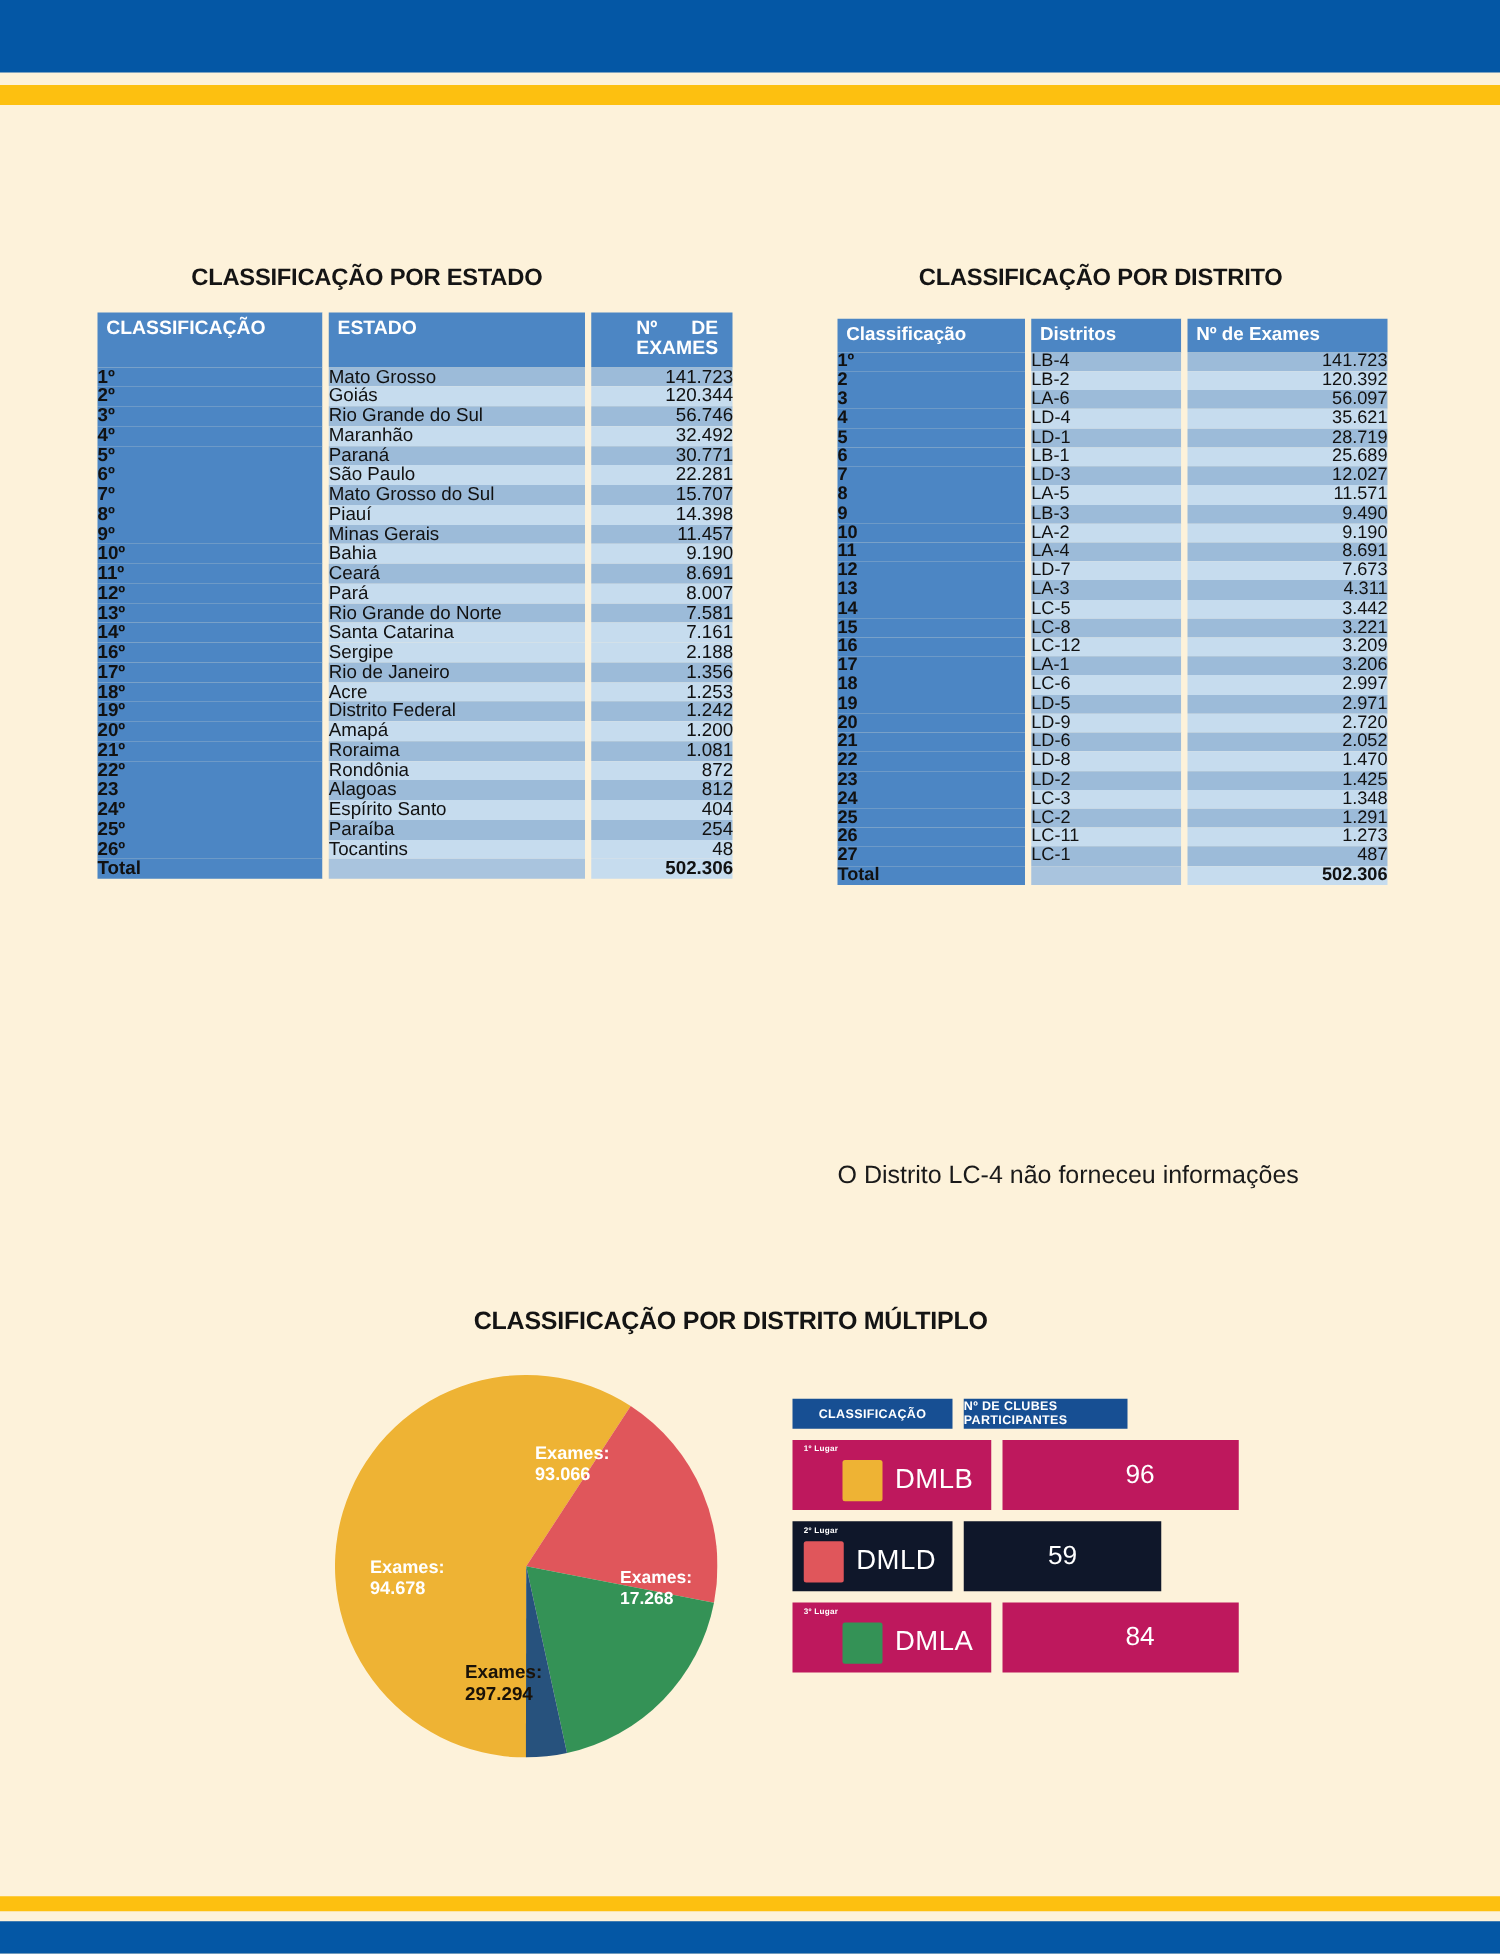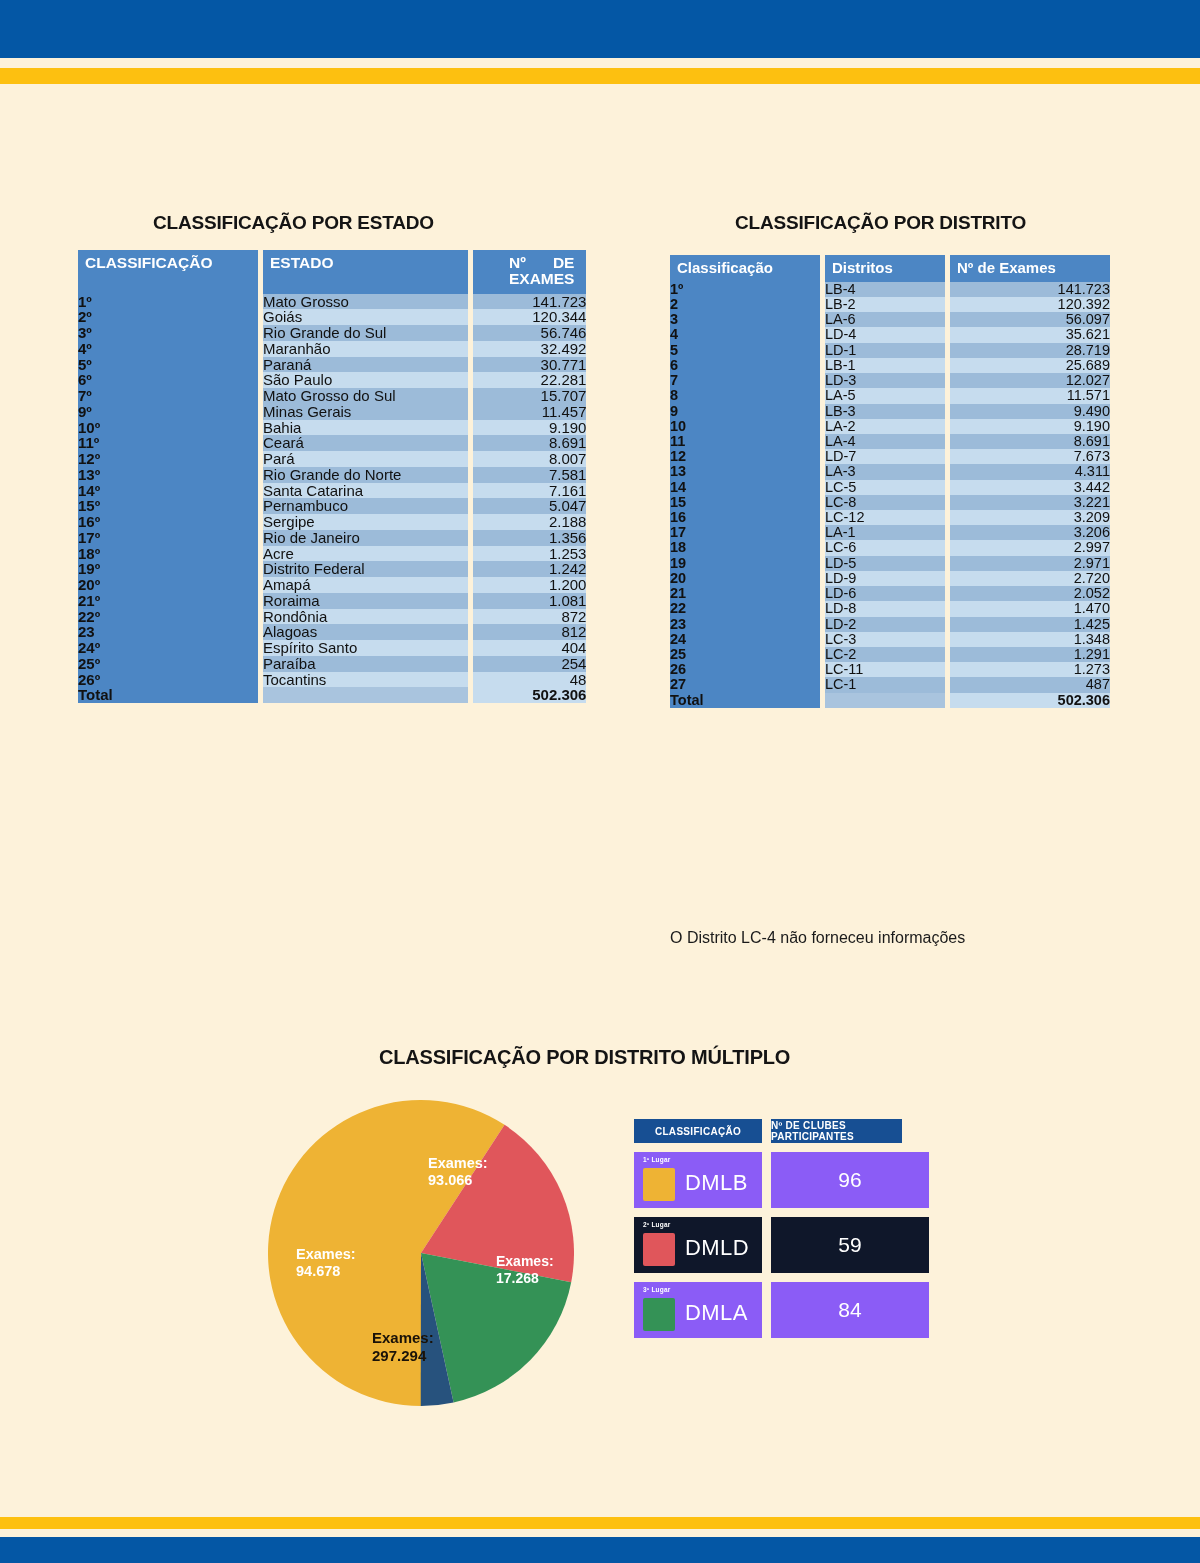--- a/index.html
+++ b/index.html
@@ -74,21 +74,21 @@
   
   #tbl-distrito{left:670px;top:255px;}
   #tbl-distrito .c1{width:150px;}
   #tbl-distrito .c2{width:120px;}
   #tbl-distrito .c3{width:160px;}
   #tbl-distrito td,#tbl-distrito th{font-size:14.5px;}
   #tbl-distrito th{font-size:15px;}
 
   .note{
     position:absolute;left:670px;top:929px;
-    font-size:16px;color:#1a1a1a;
+    font-size:20px;color:#1a1a1a;
     white-space:nowrap;
   }
 
   
   #pie-wrap{position:absolute;left:268px;top:1100px;width:306px;height:306px;}
   #pie-svg{display:block;}
   .pie-label{
     position:absolute;text-align:left;line-height:1.18;
     font-size:14.5px;font-weight:bold;pointer-events:none;
   }
@@ -113,21 +113,21 @@
   .lg-row{display:flex;gap:9px;margin-bottom:9px;}
   .lg-left{
     width:128px;height:56px;position:relative;
     display:flex;align-items:center;
   }
   .lg-right{
     width:158px;height:56px;
     display:flex;align-items:center;justify-content:center;
     color:#ffffff;font-size:21px;
   }
-  .tone-light{background:#8b5cf6;}
+  .tone-light{background:#be185d;padding-left:31px;}
   .tone-dark{background:#0f172a;}
   .lg-place{
     position:absolute;left:9px;top:4px;
     font-size:6.5px;color:#ffffff;font-weight:bold;
     letter-spacing:0.2px;
   }
   .lg-swatch{width:32px;height:33px;margin-left:9px;margin-top:8px;border-radius:2px;}
   .lg-name{margin-left:10px;color:#ffffff;font-size:22px;letter-spacing:0.4px;margin-top:6px;}
 </style>
 </head>
@@ -212,20 +212,27 @@
         <td class="gapcol"></td>
         <td class="num-cell">22.281</td>
       </tr>
       <tr class="row-a">
         <td class="rank-cell">7º</td>
         <td class="gapcol"></td>
         <td class="mid-cell">Mato Grosso do Sul</td>
         <td class="gapcol"></td>
         <td class="num-cell">15.707</td>
       </tr>
+      <tr class="row-b">
+        <td class="rank-cell">8º</td>
+        <td class="gapcol"></td>
+        <td class="mid-cell">Piauí</td>
+        <td class="gapcol"></td>
+        <td class="num-cell">14.398</td>
+      </tr>
       <tr class="row-a">
         <td class="rank-cell">9º</td>
         <td class="gapcol"></td>
         <td class="mid-cell">Minas Gerais</td>
         <td class="gapcol"></td>
         <td class="num-cell">11.457</td>
       </tr>
       <tr class="row-b">
         <td class="rank-cell">10º</td>
         <td class="gapcol"></td>
@@ -253,27 +260,20 @@
         <td class="mid-cell">Rio Grande do Norte</td>
         <td class="gapcol"></td>
         <td class="num-cell">7.581</td>
       </tr>
       <tr class="row-b">
         <td class="rank-cell">14º</td>
         <td class="gapcol"></td>
         <td class="mid-cell">Santa Catarina</td>
         <td class="gapcol"></td>
         <td class="num-cell">7.161</td>
-      </tr>
-      <tr class="row-a">
-        <td class="rank-cell">15º</td>
-        <td class="gapcol"></td>
-        <td class="mid-cell">Pernambuco</td>
-        <td class="gapcol"></td>
-        <td class="num-cell">5.047</td>
       </tr>
       <tr class="row-b">
         <td class="rank-cell">16º</td>
         <td class="gapcol"></td>
         <td class="mid-cell">Sergipe</td>
         <td class="gapcol"></td>
         <td class="num-cell">2.188</td>
       </tr>
       <tr class="row-a">
         <td class="rank-cell">17º</td>

